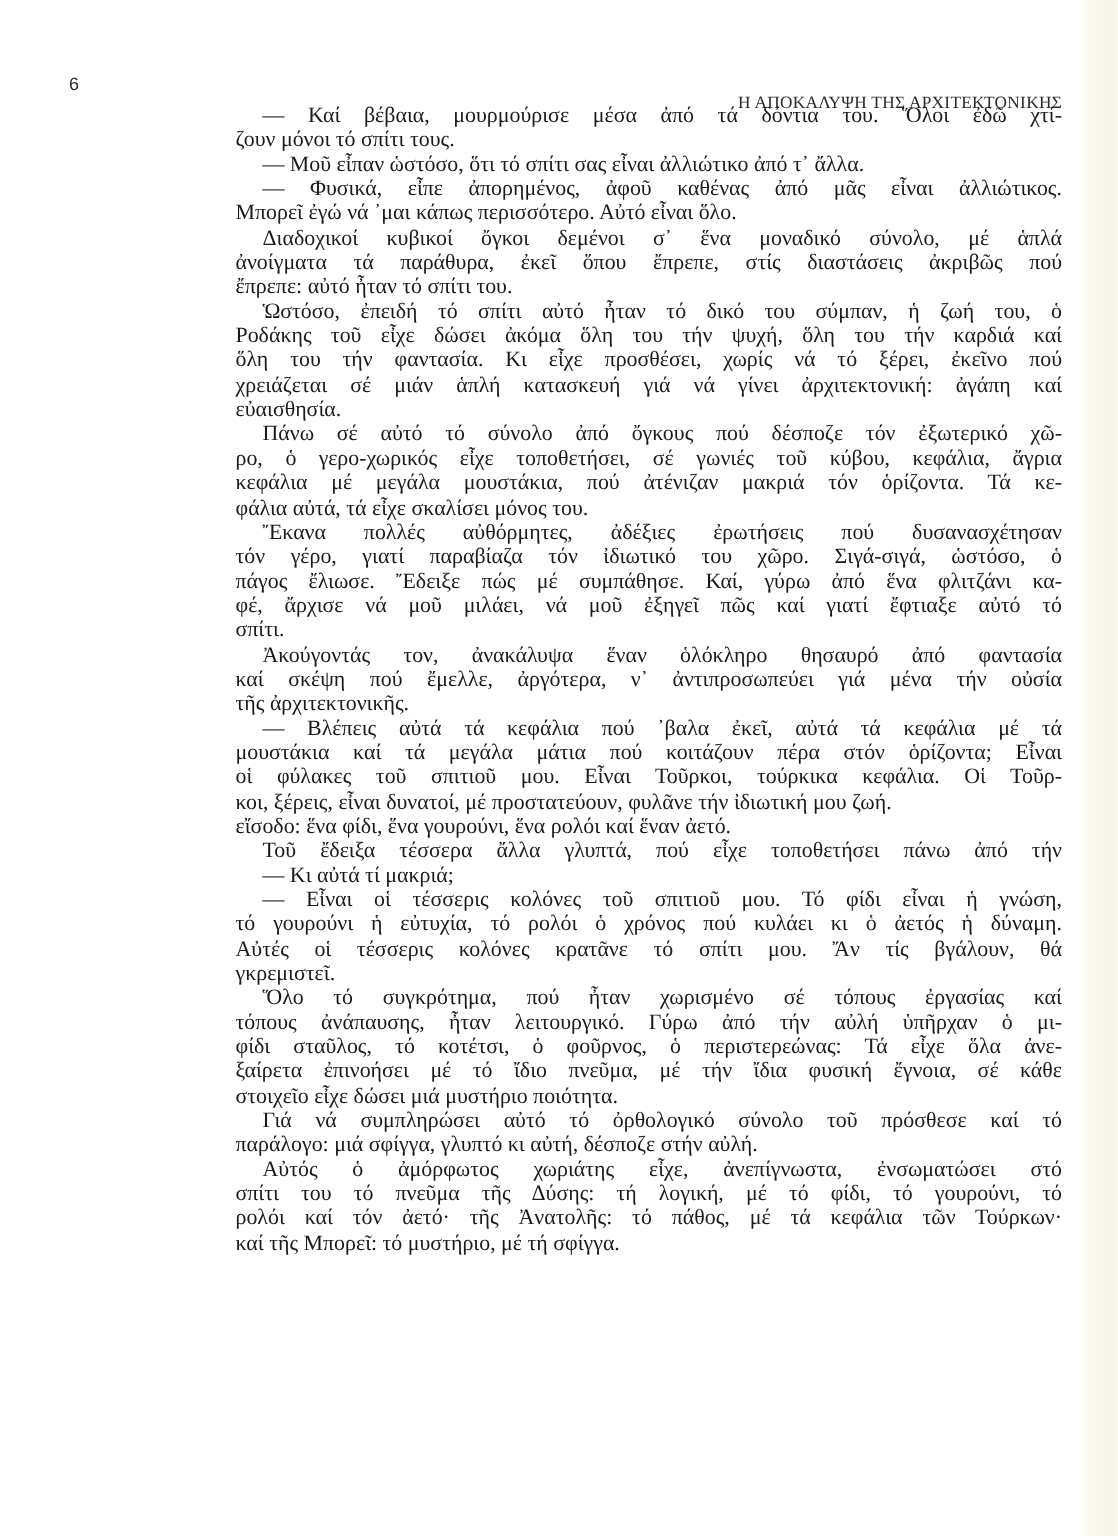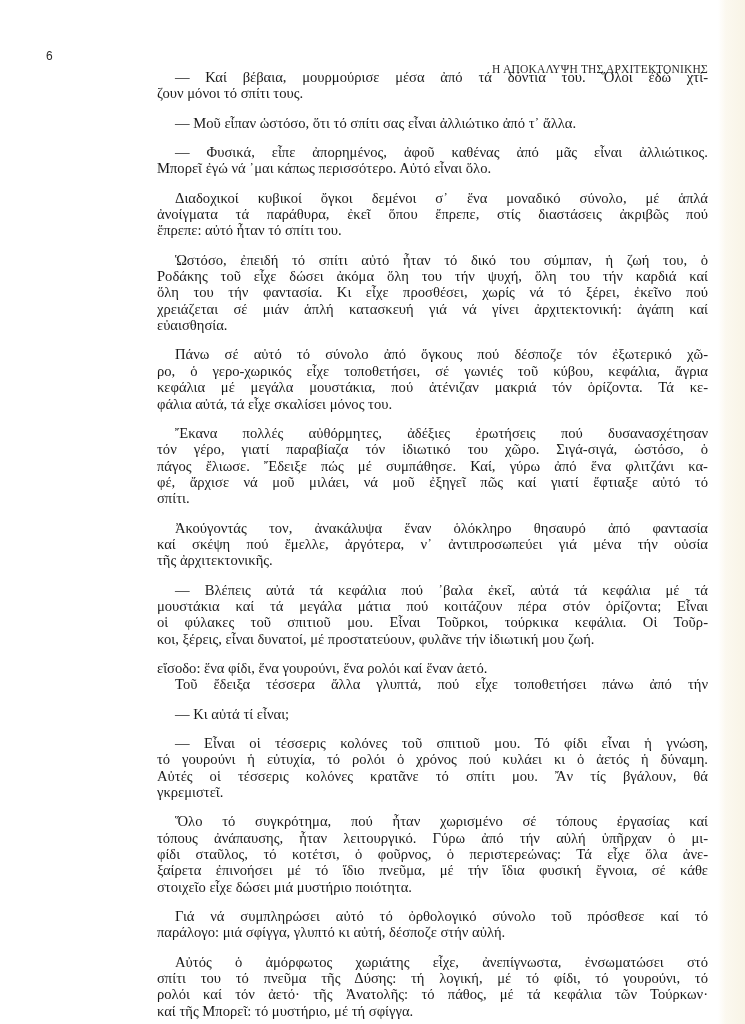--- a/index.html
+++ b/index.html
@@ -31,21 +31,21 @@
     font-size: 14.6px; line-height: 16.35px;
   }
   .para { margin: 0; }
   .line {
     display: block; white-space: nowrap;
     text-align: justify; text-align-last: justify;
     height: 16.35px;
   }
   .line.first { padding-left: 18px; }
   .line.last { text-align-last: left; }
-  .para + .para { margin-top: 13px; }
+  .para + .para { margin-top: 0; }
 </style>
 </head>
 <body>
 
 <div class="page-edge"></div>
 
 <div class="page-number">6</div>
 <div class="running-head">Η ΑΠΟΚΑΛΥΨΗ ΤΗΣ ΑΡΧΙΤΕΚΤΟΝΙΚΗΣ</div>
 
 <div class="body-text" id="body-text">
@@ -94,21 +94,21 @@
       <span class="line first">— Βλέπεις αὐτά τά κεφάλια πού ᾽βαλα ἐκεῖ, αὐτά τά κεφάλια μέ τά</span>
       <span class="line">μουστάκια καί τά μεγάλα μάτια πού κοιτάζουν πέρα στόν ὁρίζοντα; Εἶναι</span>
       <span class="line">οἱ φύλακες τοῦ σπιτιοῦ μου. Εἶναι Τοῦρκοι, τούρκικα κεφάλια. Οἱ Τοῦρ-</span>
       <span class="line last">κοι, ξέρεις, εἶναι δυνατοί, μέ προστατεύουν, φυλᾶνε τήν ἰδιωτική μου ζωή.</span>
     </p>
     <p class="para">
       <span class="line last">εἴσοδο: ἕνα φίδι, ἕνα γουρούνι, ἕνα ρολόι καί ἕναν ἀετό.</span>
       <span class="line first">Τοῦ ἔδειξα τέσσερα ἄλλα γλυπτά, πού εἶχε τοποθετήσει πάνω ἀπό τήν</span>
     </p>
     <p class="para">
-      <span class="line first last">— Κι αὐτά τί εἶναι;</span>
+      <span class="line first last">— Κι αὐτά τί μακριά;</span>
     </p>
     <p class="para">
       <span class="line first">— Εἶναι οἱ τέσσερις κολόνες τοῦ σπιτιοῦ μου. Τό φίδι εἶναι ἡ γνώση,</span>
       <span class="line">τό γουρούνι ἡ εὐτυχία, τό ρολόι ὁ χρόνος πού κυλάει κι ὁ ἀετός ἡ δύναμη.</span>
       <span class="line">Αὐτές οἱ τέσσερις κολόνες κρατᾶνε τό σπίτι μου. Ἄν τίς βγάλουν, θά</span>
       <span class="line last">γκρεμιστεῖ.</span>
     </p>
     <p class="para">
       <span class="line first">Ὅλο τό συγκρότημα, πού ἦταν χωρισμένο σέ τόπους ἐργασίας καί</span>
       <span class="line">τόπους ἀνάπαυσης, ἦταν λειτουργικό. Γύρω ἀπό τήν αὐλή ὑπῆρχαν ὁ μι-</span>

